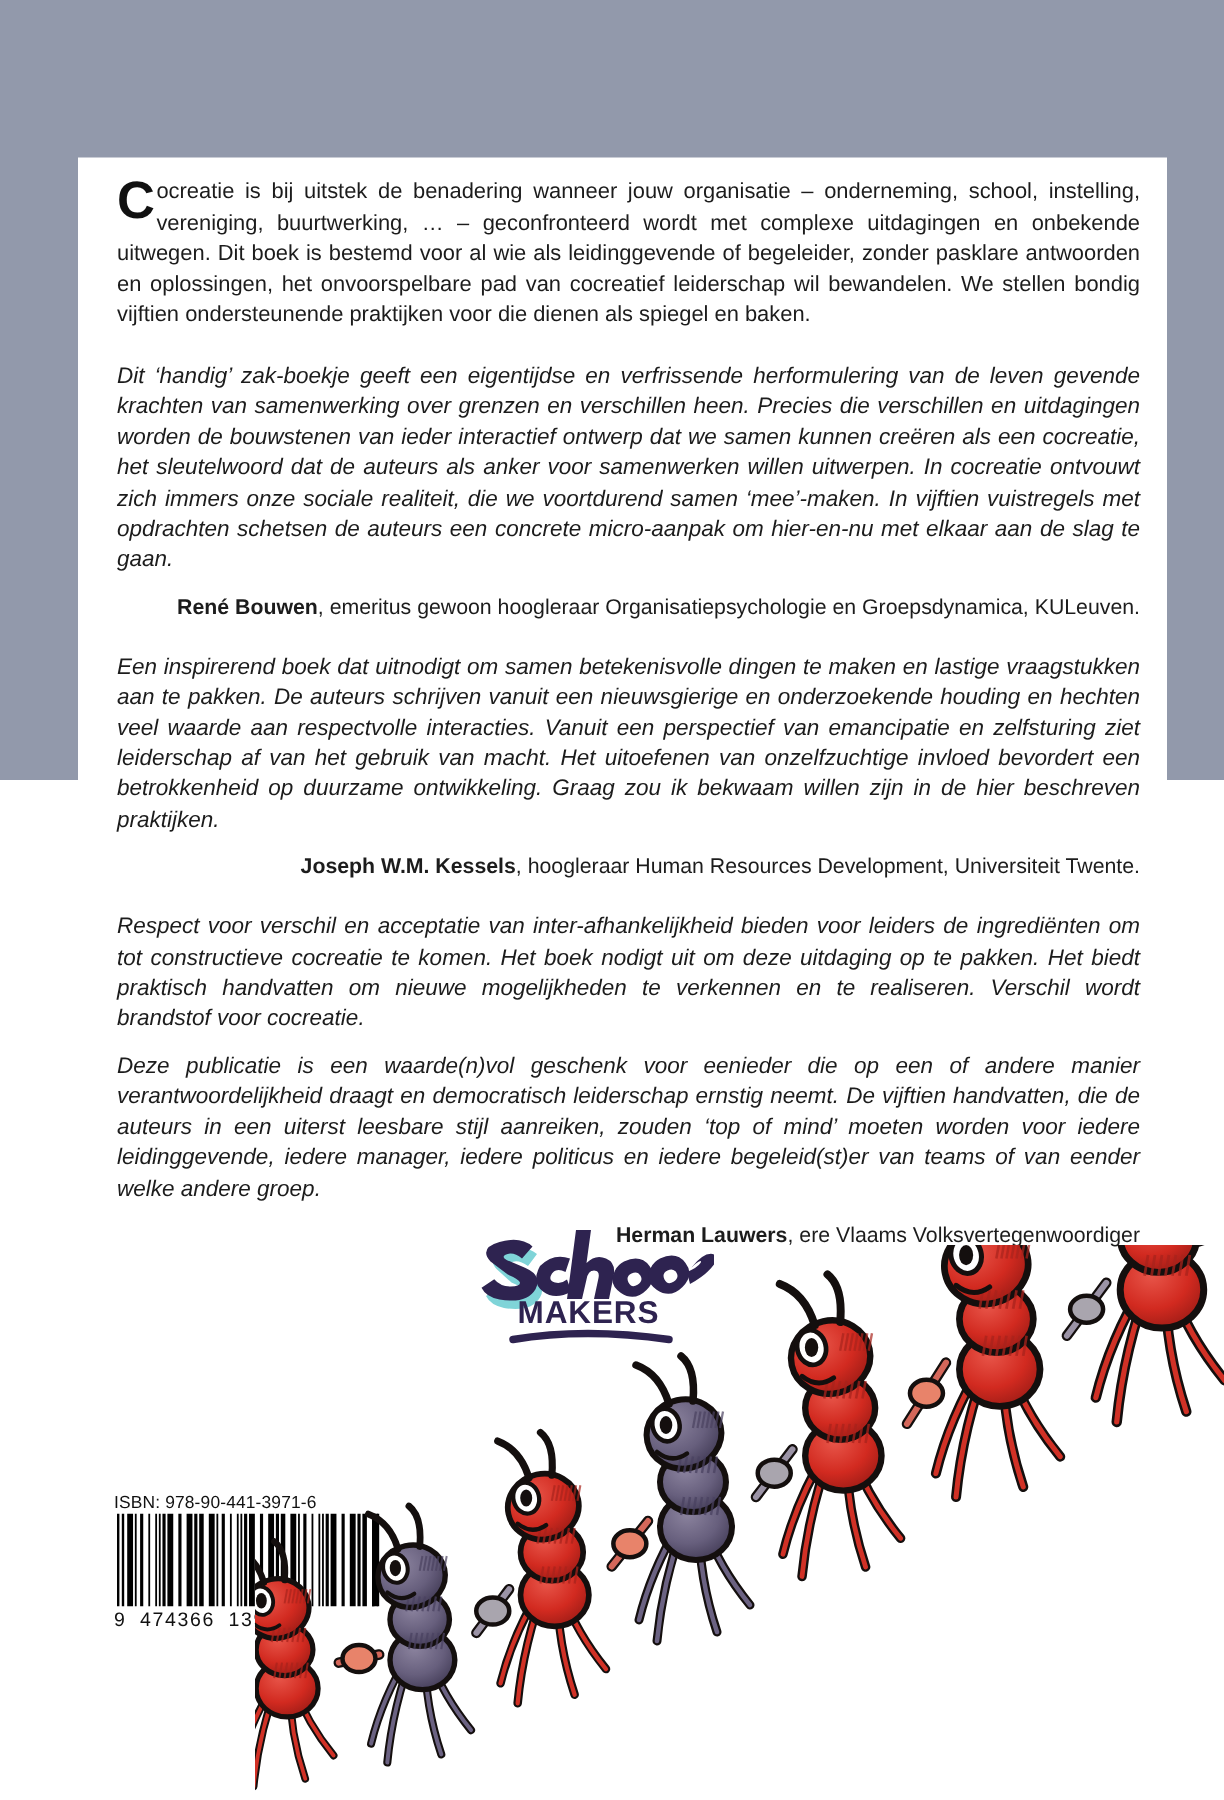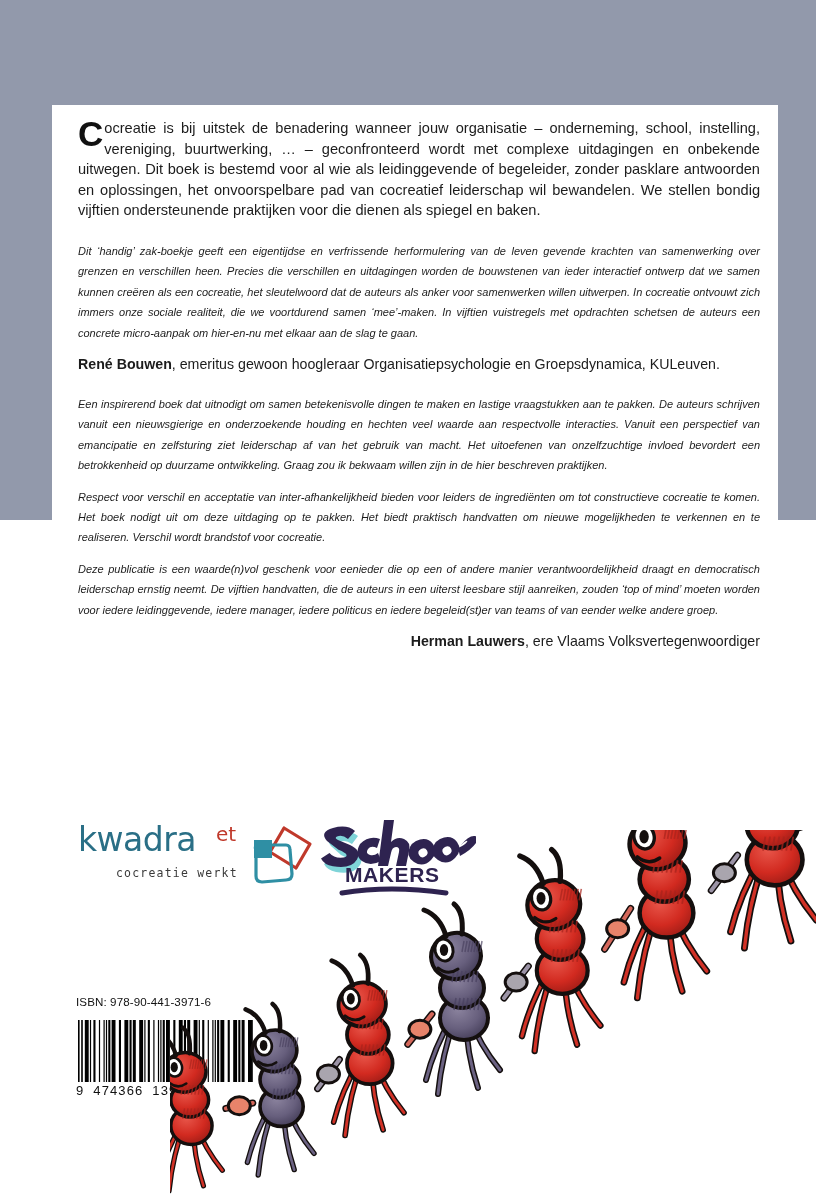--- a/index.html
+++ b/index.html
@@ -63,30 +63,30 @@
     line-height: 20.6px;
     text-align: justify;
     font-family: "Liberation Sans", sans-serif;
   }
   .para.lead {
     text-align: justify;
     margin-bottom: 20px;
   }
   .para.quote {
     font-style: italic;
-    font-size: 11px;
+    font-size: 15px;
     line-height: 20.4px;
     margin-bottom: 11px;
   }
   .attrib {
     margin: 0 0 20px 0;
     color: #1c1c1c;
     font-size: 14.2px;
     line-height: 20px;
-    text-align: left;
+    text-align: right;
     font-family: "Liberation Sans", sans-serif;
   }
   .attrib .name { font-weight: bold; }
   .attrib.right { text-align: right; }
 
   
   .dropcap {
     float: left;
     font-size: 35px;
     line-height: 29px;
@@ -143,21 +143,21 @@
     position: absolute;
     left: 76px;
     top: 995px;
     width: 190px;
   }
   #isbn-text {
     font-family: "Liberation Sans", sans-serif;
     font-size: 11.6px;
     color: #111;
     letter-spacing: 0.1px;
-    margin-bottom: 12px;
+    margin-bottom: 1px;
   }
   #barcode-bars {
     height: 62px;
     width: 178px;
     display: block;
   }
   #barcode-digits {
     font-family: "Liberation Sans", sans-serif;
     font-size: 13px;
     color: #111;
@@ -186,40 +186,31 @@
 <div id="page-bleed-right"></div>
 
 <div id="blurb">
 
   <p class="para lead"><span class="dropcap">C</span><span>ocreatie is bij uitstek de benadering wanneer jouw organisatie – onderneming, school, instelling, vereniging, buurtwerking, … – geconfronteerd wordt met complexe uitdagingen en onbekende uitwegen. Dit boek is bestemd voor al wie als leidinggevende of begeleider, zonder pasklare antwoorden en oplossingen, het onvoorspelbare pad van cocreatief leiderschap wil bewandelen. We stellen bondig vijftien ondersteunende praktijken voor die dienen als spiegel en baken.</span></p>
 
   <p class="para quote">Dit ‘handig’ zak-boekje geeft een eigentijdse en verfrissende herformulering van de leven gevende krachten  van samenwerking over grenzen en verschillen heen. Precies die verschillen en uitdagingen worden de bouwstenen van ieder interactief ontwerp dat we samen kunnen creëren als een cocreatie, het sleutelwoord dat de auteurs als anker voor samenwerken willen uitwerpen. In cocreatie ontvouwt zich immers  onze sociale realiteit, die we voortdurend samen ‘mee’-maken. In vijftien vuistregels met opdrachten schetsen de auteurs een concrete micro-aanpak  om  hier-en-nu met elkaar aan de slag te gaan.</p>
   <p class="attrib"><span class="name">René Bouwen</span><span>, emeritus gewoon hoogleraar Organisatiepsychologie en Groepsdynamica, KULeuven.</span></p>
 
   <p class="para quote">Een inspirerend boek dat uitnodigt om samen betekenisvolle dingen te maken en lastige vraagstukken aan te pakken. De auteurs schrijven vanuit een nieuwsgierige en onderzoekende houding en hechten veel waarde aan respectvolle interacties. Vanuit een perspectief van emancipatie en zelfsturing ziet leiderschap af van het gebruik van macht. Het uitoefenen van onzelfzuchtige invloed bevordert een betrokkenheid op duurzame ontwikkeling. Graag zou ik bekwaam willen zijn in de hier beschreven praktijken.</p>
+  <p class="attrib"><span class="name">Joseph W.M. Kessels</span><span>, hoogleraar Human Resources Development, Universiteit Twente.</span></p>
 
   <p class="para quote">Respect voor verschil en acceptatie van inter-afhankelijkheid bieden voor leiders de ingrediënten om tot constructieve cocreatie te komen. Het boek nodigt uit om deze uitdaging op te pakken. Het biedt praktisch handvatten om nieuwe mogelijkheden te verkennen en te realiseren. Verschil wordt brandstof voor cocreatie.</p>
 
   <p class="para quote">Deze publicatie is een waarde(n)vol geschenk voor eenieder die op een of andere manier verantwoordelijkheid draagt en democratisch leiderschap ernstig neemt. De vijftien handvatten, die de auteurs in een uiterst leesbare stijl aanreiken, zouden ‘top of mind’ moeten worden voor iedere leidinggevende, iedere manager, iedere politicus en iedere begeleid(st)er van teams of van eender welke andere groep.</p>
   <p class="attrib right"><span class="name">Herman Lauwers</span><span>, ere Vlaams Volksvertegenwoordiger</span></p>
 
 </div>
 
 <div id="logo-row">
 
-  <div id="kwadraet-logo">
-    <span class="kw-word">kwadra</span>
-    <span class="kw-et">et</span>
-    <span class="kw-tag">cocreatie werkt</span>
-    <svg width="70" height="62" viewBox="0 0 70 62" style="position:absolute;left:168px;top:4px;">
-      <polygon points="38,4 64,20 50,44 24,28" fill="none" stroke="#c0392b" stroke-width="3.2" stroke-linejoin="round"></polygon>
-      <path d="M10,26 Q8,22 12,21 L40,21 Q44,21 44,26 L46,50 Q46,56 40,56 L16,58 Q10,58 10,52 Z" fill="none" stroke="#2f8fa4" stroke-width="3.2" stroke-linejoin="round"></path>
-      <rect x="8" y="16" width="18" height="18" fill="#2f8fa4"></rect>
-    </svg>
-  </div>
 
   <svg id="schoolmakers-logo" viewBox="0 0 160 86">
     <g fill="#7fd4d8">
       <path d="M12,28 q-7,-8 5,-12 q14,-5 22,2 l-6,8 q-7,-5 -12,-2 q-3,2 1,4 l12,5 q12,5 7,14 q-6,10 -24,7 q-9,-2 -12,-8 l8,-6 q4,5 11,5 q7,0 6,-3 q-1,-2 -8,-5 z" transform="translate(3,4)"></path>
     </g>
     <g fill="#2e2350">
 
       <path d="M11,27 q-8,-9 6,-13 q14,-4 22,3 l-7,8 q-6,-5 -11,-2.5 q-3,1.6 1,3.6 l12,5 q12,5.4 7,14.4 q-6,10 -24,6.8 q-9,-1.6 -12,-7.8 l8.5,-5.6 q4,4.8 11,4.8 q7,0 6,-3 q-1,-2.2 -8,-5 z"></path>
 
       <path d="M44,30 q9,-9 20,-5 l-3,9 q-6,-3 -9,1 q-3,4.5 2,6 q4,1.2 8,-2 l3,8 q-11,6 -19,0 q-8,-6 -2,-17 z"></path>

